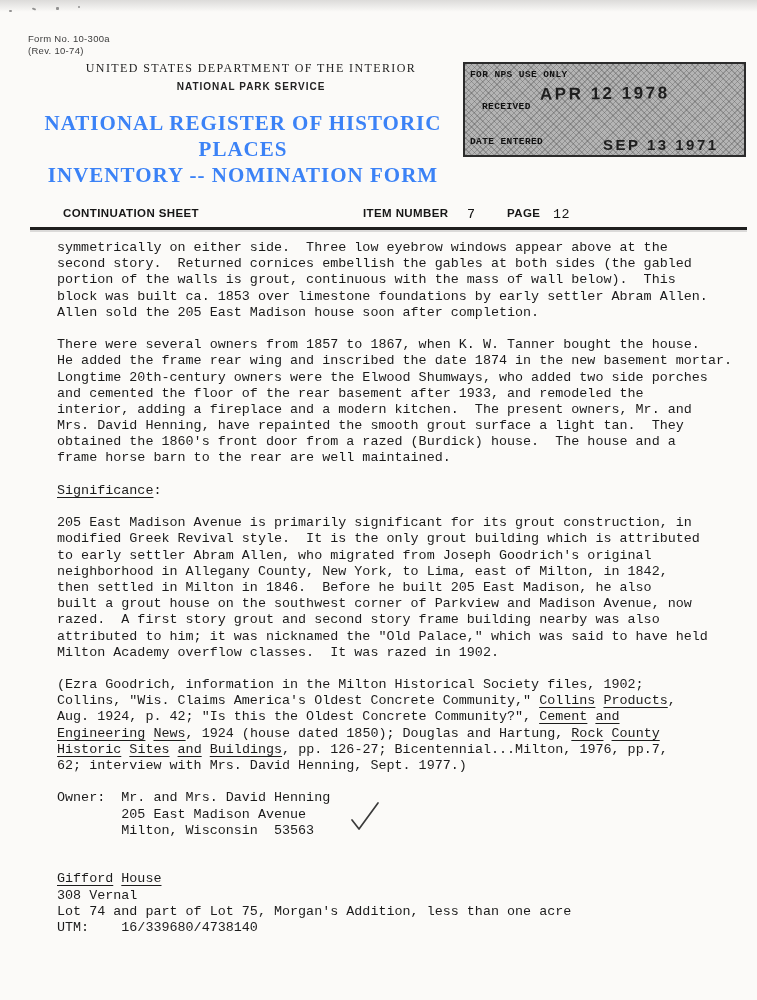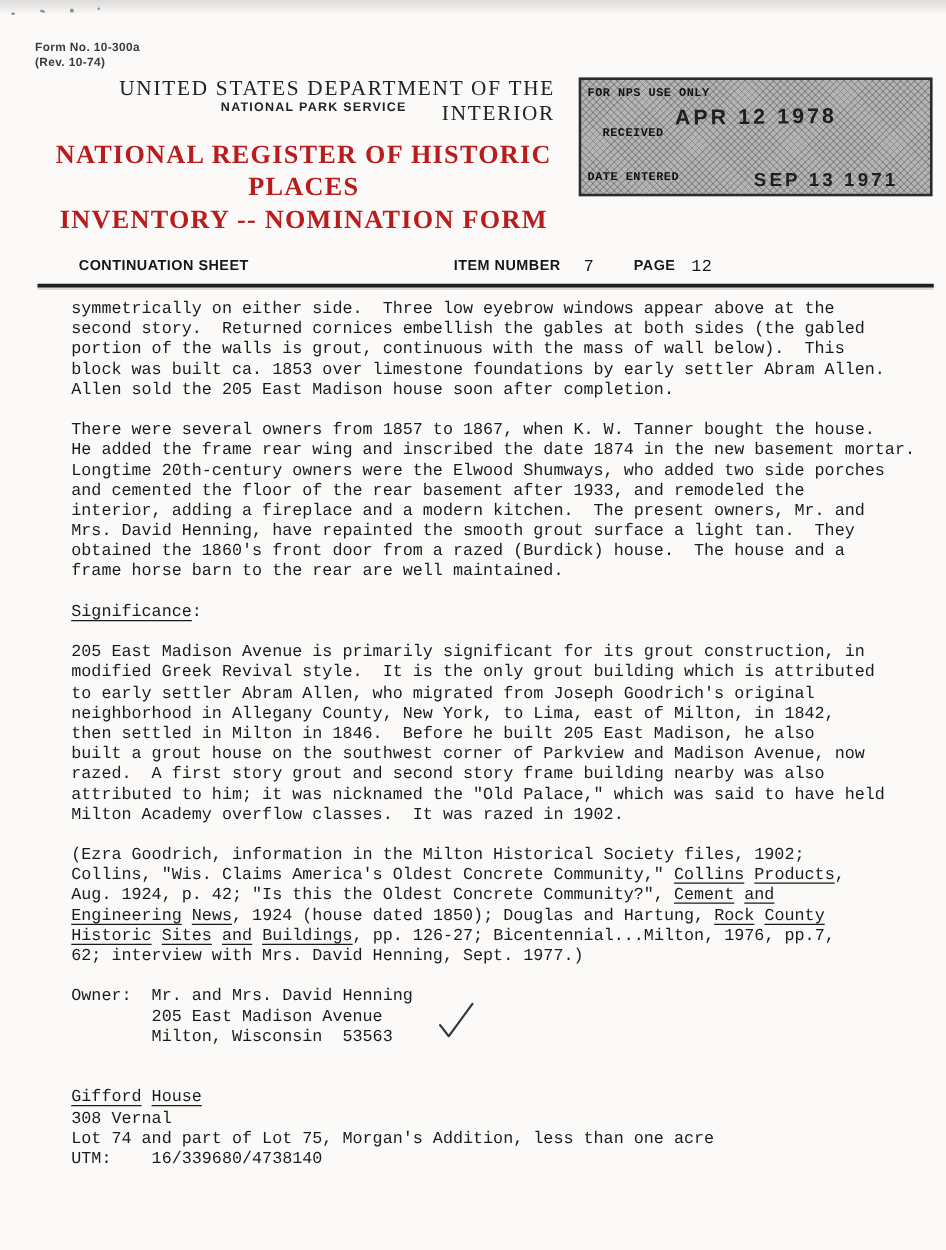--- a/index.html
+++ b/index.html
@@ -10,29 +10,29 @@
   .page{
     position:relative; width:757px; height:1000px; margin:0 auto;
     background:var(--paper); overflow:hidden;
     font-family:"Liberation Sans", sans-serif; color:var(--ink);
   }
   .scan-top{position:absolute;top:0;left:0;right:0;height:12px;
     background:linear-gradient(180deg, rgba(110,110,110,.22), rgba(110,110,110,0));pointer-events:none;}
   .speck{position:absolute;background:#6a6a6a;border-radius:1px;opacity:.7;}
 
   
-  .formno{position:absolute;left:28px;top:33px;font-size:9.5px;font-weight:bold;
+  .formno{position:absolute;left:28px;top:33px;font-size:9.5px;font-weight:normal;
     color:#3c3c3c;letter-spacing:.3px;line-height:12px;}
-  .dept{position:absolute;left:58px;top:61px;width:386px;text-align:right;
-    font-family:"Liberation Serif", serif;font-size:17px;letter-spacing:1.4px;color:#222;}
+  .dept{position:absolute;left:58px;top:61px;width:386px;text-align:center;
+    font-family:"Liberation Serif", serif;font-size:12px;letter-spacing:1.4px;color:#222;}
   .service{position:absolute;left:58px;top:81px;width:386px;text-align:center;
     font-size:10px;font-weight:bold;letter-spacing:1px;color:#222;}
   .bigtitle{position:absolute;left:0;top:110px;width:486px;text-align:center;
     font-family:"Liberation Serif", serif;font-weight:bold;font-size:21px;
-    letter-spacing:1px;color:#b91c1c;line-height:26px;}
+    letter-spacing:1px;color:#3b82f6;line-height:26px;}
 
   
   .npsbox{position:absolute;left:463px;top:62px;width:283px;height:95px;
     border:2px solid var(--box-border);box-sizing:border-box;
     background-color:var(--box-fill);
     background-image:
       repeating-linear-gradient(45deg, rgba(70,70,70,.30) 0 1px, rgba(0,0,0,0) 1px 4px),
       repeating-linear-gradient(-45deg, rgba(70,70,70,.30) 0 1px, rgba(0,0,0,0) 1px 4px);}
   .npsbox .blabel{position:absolute;font-size:9.5px;font-weight:bold;color:var(--label);letter-spacing:.4px;font-family:Liberation Mono, monospace;}
   .nps-head{left:5px;top:5px;}

